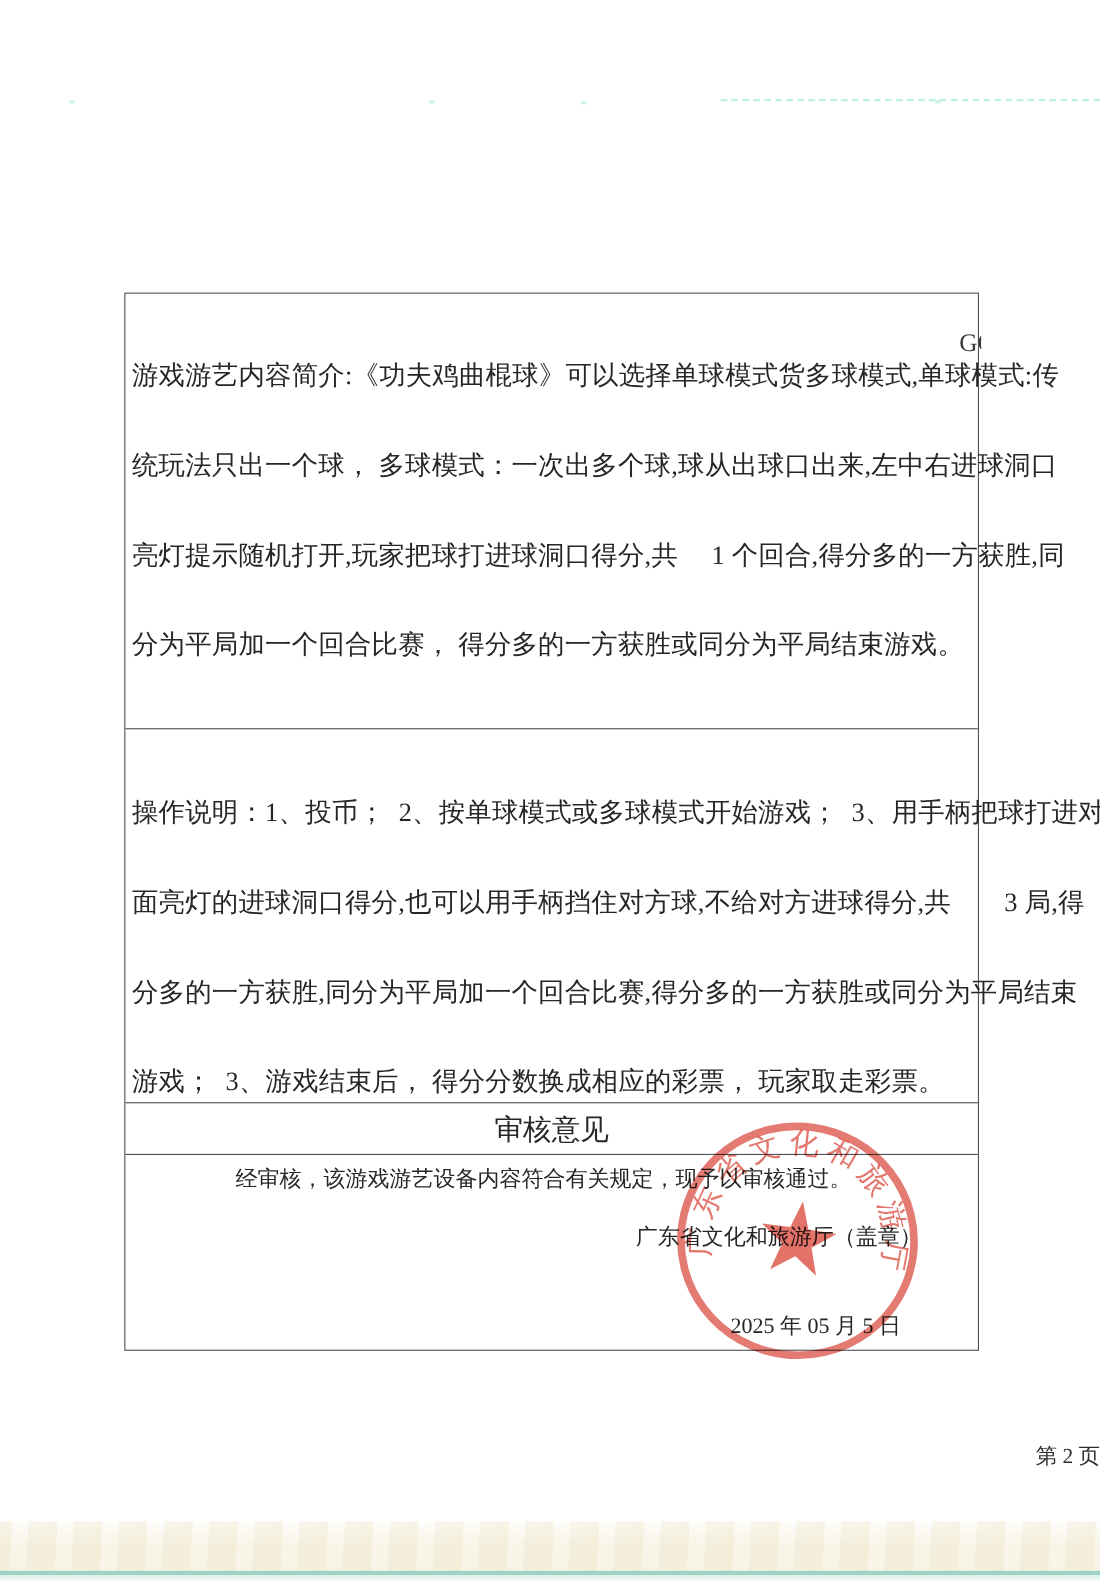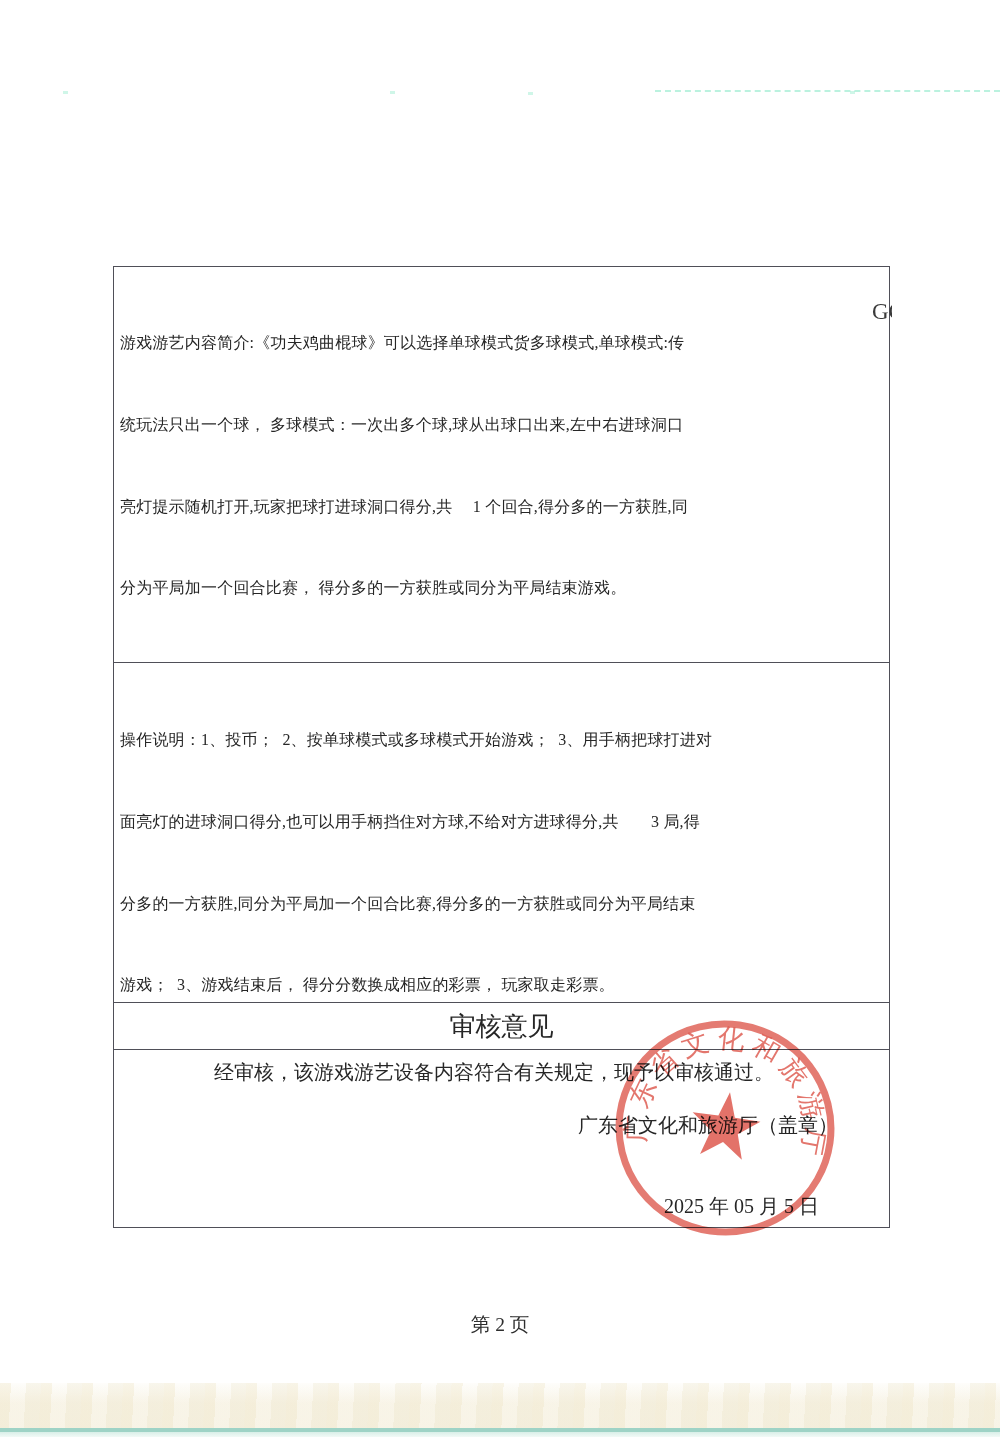--- a/index.html
+++ b/index.html
@@ -6,26 +6,26 @@
   .page {
     position:relative; width:1000px; height:1437px; background:#ffffff;
     font-family:"Liberation Serif","DejaVu Serif",serif;
     color:#262626; overflow:hidden;
   }
   .tbl {
     position:absolute; left:113px; top:266px; width:777px; height:962px;
     border:1.6px solid #4f4f58; box-sizing:border-box;
   }
   .hline { position:absolute; left:0; width:100%; height:0; border-top:1.5px solid #4f4f58; }
-  .para { position:absolute; left:6px; width:766px; font-size:16px; line-height:27.2px; white-space:pre-wrap; letter-spacing:0.2px; }
+  .para { position:absolute; left:6px; width:766px; font-size:24px; line-height:27.2px; white-space:pre-wrap; letter-spacing:0.2px; }
   .para div { white-space:pre; }
   .center-row { position:absolute; left:0; width:100%; text-align:center; font-size:26px; line-height:27px; }
   .free-text { position:absolute; font-size:20px; line-height:27px; white-space:pre; }
   .footer {
-    position:absolute; left:0; top:1312px; width:100%; text-align:center;
+    position:absolute; left:0; top:1312px; width:100%; text-align:right;
     font-size:19.5px; line-height:26px; color:#2e2e2e;
   }
   .margin-note {
     position:absolute; left:872px; top:299px; width:20px; height:22px; overflow:hidden;
     font-size:23px; color:#3a3a3a; white-space:pre;
   }
   .stamp {
     position:absolute; left:605px; top:1008px; width:240px; height:240px;
     mix-blend-mode:multiply; opacity:0.88;
   }

